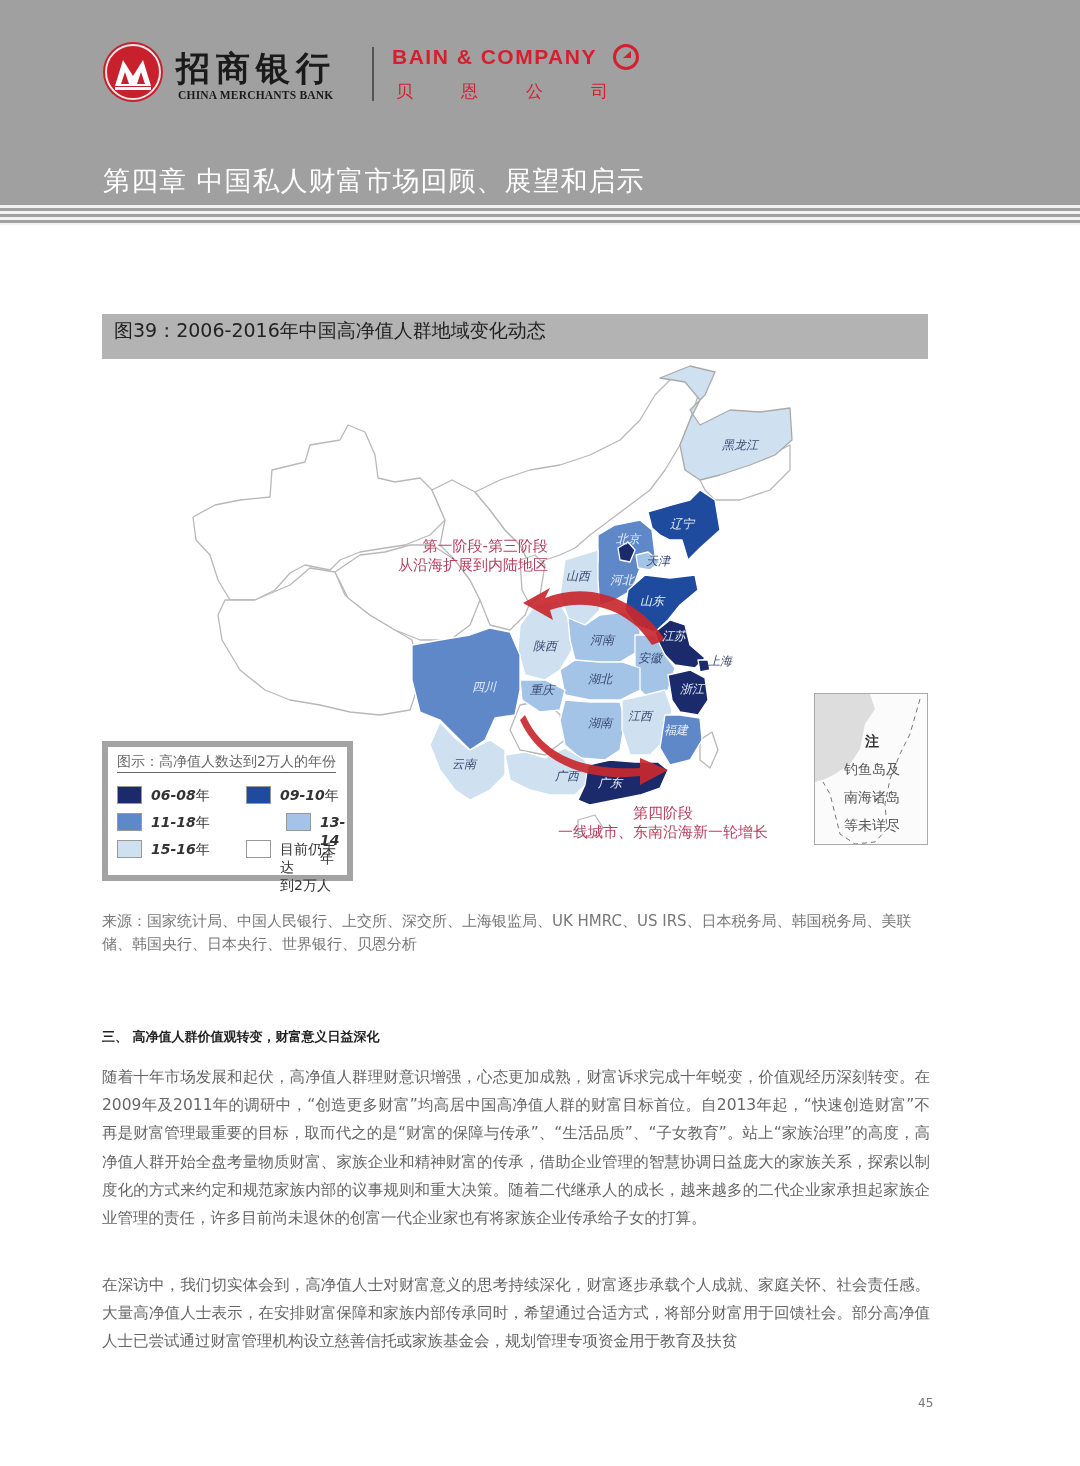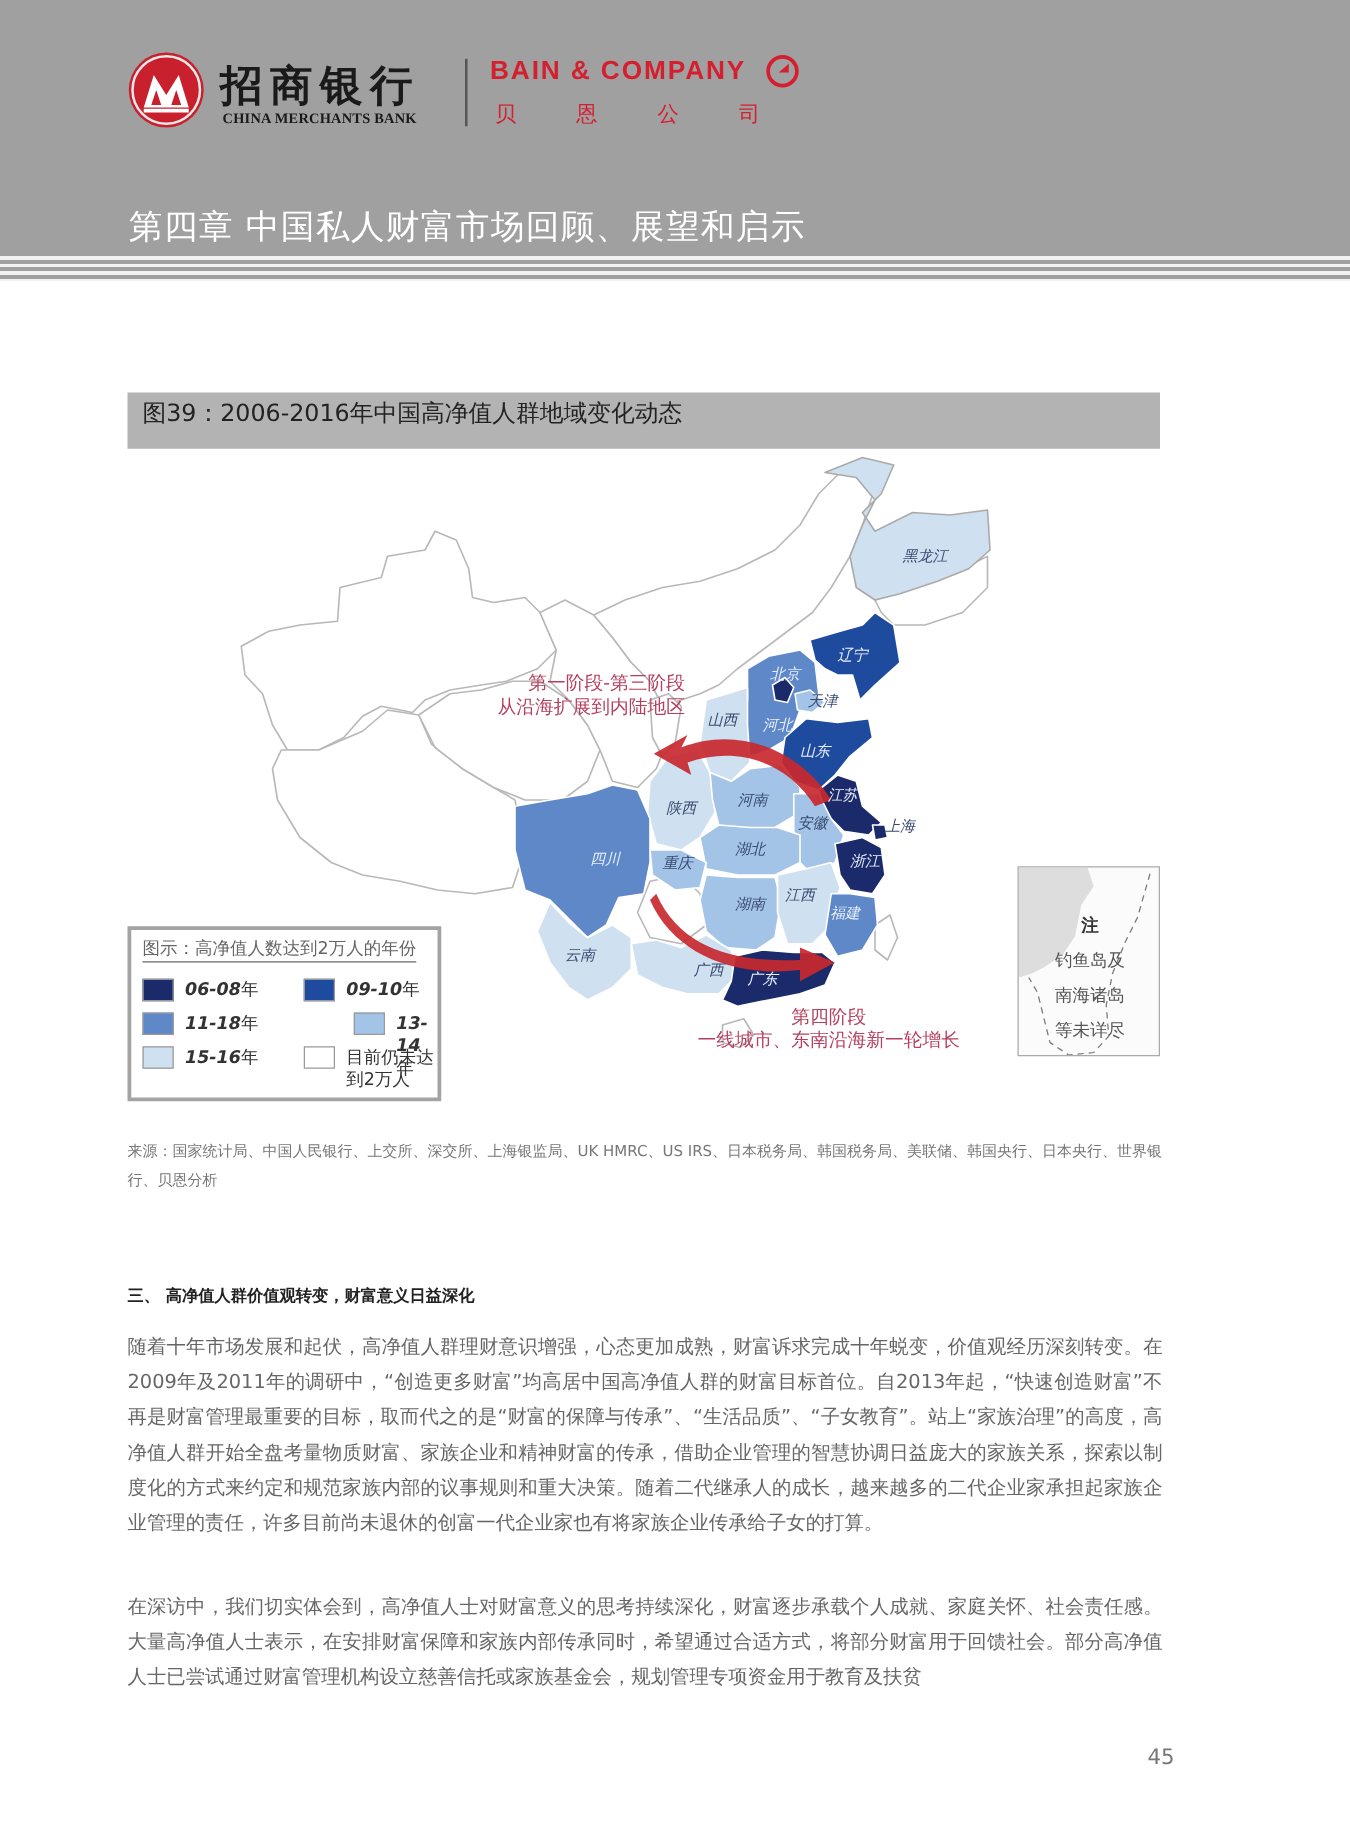--- a/index.html
+++ b/index.html
@@ -19,35 +19,35 @@
   .chapter { position: absolute; left: 103px; top: 163px; font-size: 27px; color: #ffffff; letter-spacing: 1px; }
 
   .fig-title-bar { position: absolute; left: 102px; top: 314px; width: 826px; height: 45px; background: #b3b3b3; }
   .fig-title { position: absolute; left: 12px; top: 4px; font-size: 19px; color: #222; }
 
   .map { position: absolute; left: 180px; top: 360px; width: 640px; height: 500px; }
   .province-label { font-size: 12px; font-style: italic; fill: #3a4a70; font-family: "DejaVu Sans", sans-serif; }
   .province-label.light { fill: #e8eefa; }
   .annot { position: absolute; font-size: 15px; color: #b5405e; text-align: center; line-height: 19px; }
 
-  .legend { position: absolute; left: 102px; top: 741px; width: 251px; height: 140px; border: 3px solid #a3a3a3; background: #fff; }
+  .legend { position: absolute; left: 102px; top: 741px; width: 251px; height: 140px; border: 6px solid #a3a3a3; background: #fff; }
   .legend-title { position: absolute; left: 9px; top: 6px; font-size: 14px; color: #666; border-bottom: 1px solid #666; padding-bottom: 1px; white-space: nowrap; }
   .legend-item { position: absolute; display: flex; align-items: flex-start; }
   .swatch { width: 25px; height: 18px; border: 1px solid #999; margin-right: 9px; flex: none; }
   .legend-label { font-size: 14px; color: #333; line-height: 18px; }
   .legend-label b { font-style: italic; }
 
   .inset { position: absolute; left: 814px; top: 693px; width: 114px; height: 152px; border: 1px solid #aaa; background: #fbfbfb; overflow: hidden; }
   .inset-text { position: absolute; left: 0; width: 114px; text-align: center; font-size: 14px; color: #555; line-height: 28px; }
 
-  .source { position: absolute; left: 102px; top: 910px; width: 828px; font-size: 12px; color: #777; line-height: 23px; }
+  .source { position: absolute; left: 102px; top: 910px; width: 828px; font-size: 15px; color: #777; line-height: 23px; }
 
   .section-title { position: absolute; left: 102px; top: 1028px; font-size: 13px; color: #222; font-weight: bold; }
   .para { position: absolute; left: 102px; width: 828px; font-size: 15.5px; color: #666; line-height: 28.2px; text-align: justify; }
-  .page-number { position: absolute; left: 918px; top: 1396px; font-size: 17px; color: #777; }
+  .page-number { position: absolute; left: 918px; top: 1396px; font-size: 12px; color: #777; }
 </style>
 </head>
 <body>
 
 <div class="header">
   <div class="cmb-logo">
     <svg viewBox="0 0 60 60">
       <circle cx="30" cy="30" r="27" fill="none" stroke="#e8e8e8" stroke-width="2"></circle>
       <path d="M12 44 L20 18 L30 34 L40 18 L48 44 Z" fill="#ffffff"></path>
       <path d="M18 42 L22 30 L26 42 Z M34 42 L38 30 L42 42 Z" fill="#c8202c"></path>

